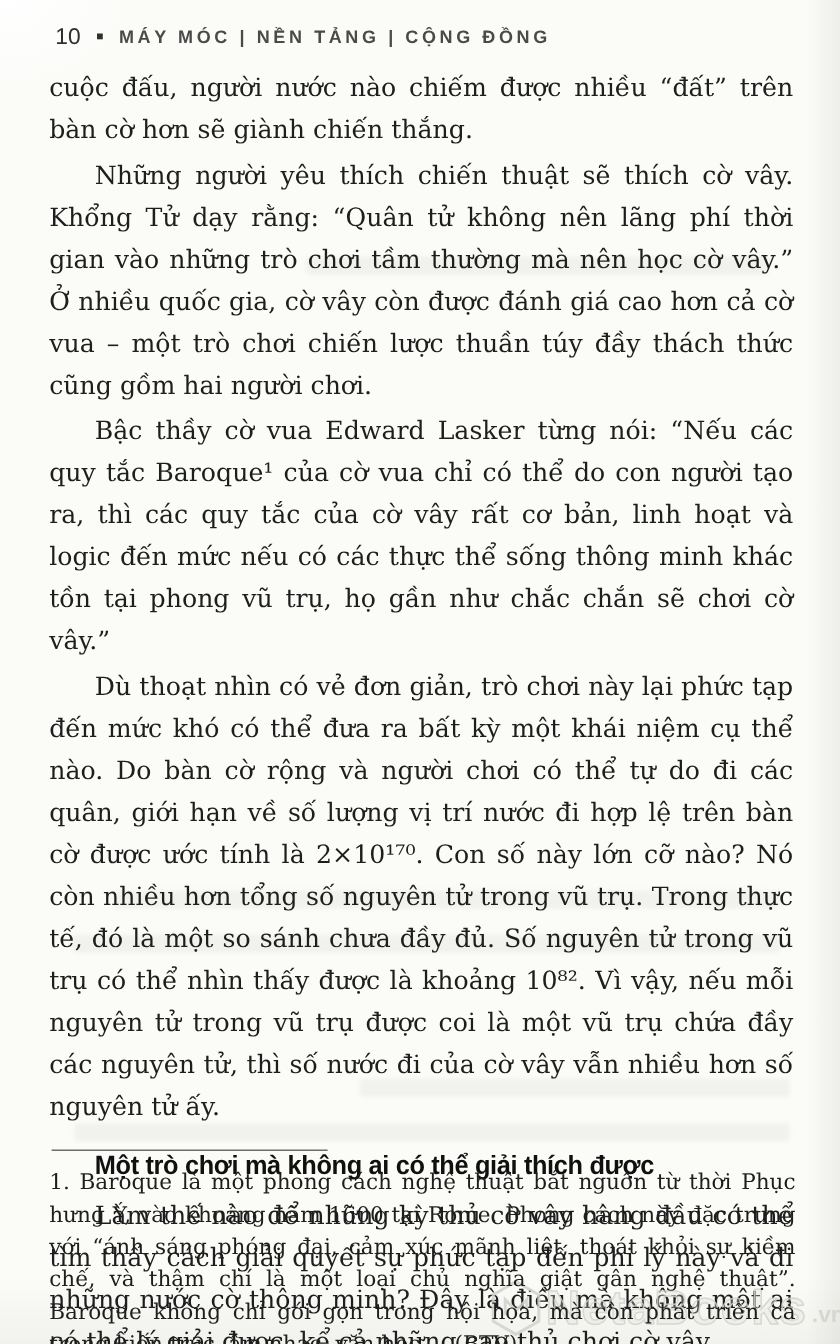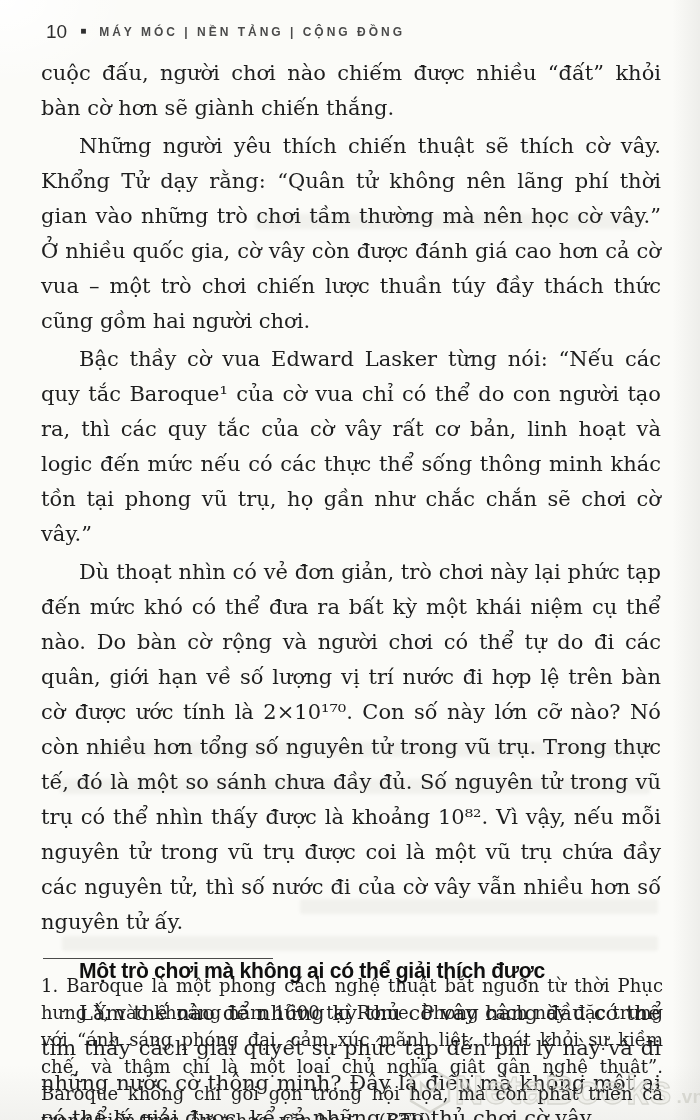--- a/index.html
+++ b/index.html
@@ -24,21 +24,21 @@
     display:flex; align-items:center; gap:13px;
     font-family:"Liberation Sans", sans-serif;
     color:#3c3c3c;
   }
   .page-num { font-size:19px; line-height:1; color:#2f2f2f; }
   .bullet-square {
     font-size:10px; line-height:1; color:#2f2f2f;
     transform:translateY(-1px);
   }
   .running-title {
-    font-size:12px; letter-spacing:3px; font-weight:700; color:#4a4a4a;text-align:center;
+    font-size:15px; letter-spacing:3px; font-weight:700; color:#4a4a4a;text-align:center;
   }
 
   
   .body-text {
     position:absolute; top:56px; left:41px; width:620px;
     font-size:21px; line-height:35px;
     text-align:justify;
     color:#1e1e1e;
   }
   .body-text p { margin:0 0 3px 0; text-indent:38px; }
@@ -116,21 +116,21 @@
   <div class="ghost g4"></div>
   <div class="ghost g5"></div>
 
   <div class="header">
     <span class="page-num">10</span>
     <span class="bullet-square">■</span>
     <span class="running-title">MÁY MÓC | NỀN TẢNG | CỘNG ĐỒNG</span>
   </div>
 
   <div class="body-text">
-    <p class="no-indent">cuộc đấu, người chơi nào chiếm được nhiều “đất” khỏi bàn cờ hơn sẽ giành chiến thắng.</p>
+    <p class="no-indent">cuộc đấu, người nước nào chiếm được nhiều “đất” trên bàn cờ hơn sẽ giành chiến thắng.</p>
     <p>Những người yêu thích chiến thuật sẽ thích cờ vây. Khổng Tử dạy rằng: “Quân tử không nên lãng phí thời gian vào những trò chơi tầm thường mà nên học cờ vây.” Ở nhiều quốc gia, cờ vây còn được đánh giá cao hơn cả cờ vua – một trò chơi chiến lược thuần túy đầy thách thức cũng gồm hai người chơi.</p>
     <p>Bậc thầy cờ vua Edward Lasker từng nói: “Nếu các quy tắc Baroque¹ của cờ vua chỉ có thể do con người tạo ra, thì các quy tắc của cờ vây rất cơ bản, linh hoạt và logic đến mức nếu có các thực thể sống thông minh khác tồn tại phong vũ trụ, họ gần như chắc chắn sẽ chơi cờ vây.”</p>
     <p>Dù thoạt nhìn có vẻ đơn giản, trò chơi này lại phức tạp đến mức khó có thể đưa ra bất kỳ một khái niệm cụ thể nào. Do bàn cờ rộng và người chơi có thể tự do đi các quân, giới hạn về số lượng vị trí nước đi hợp lệ trên bàn cờ được ước tính là 2×10¹⁷⁰. Con số này lớn cỡ nào? Nó còn nhiều hơn tổng số nguyên tử trong vũ trụ. Trong thực tế, đó là một so sánh chưa đầy đủ. Số nguyên tử trong vũ trụ có thể nhìn thấy được là khoảng 10⁸². Vì vậy, nếu mỗi nguyên tử trong vũ trụ được coi là một vũ trụ chứa đầy các nguyên tử, thì số nước đi của cờ vây vẫn nhiều hơn số nguyên tử ấy.</p>
     <h2 class="section-heading">Một trò chơi mà không ai có thể giải thích được</h2>
     <p>Làm thế nào để những kỳ thủ cờ vây hàng đầu có thể tìm thấy cách giải quyết sự phức tạp đến phi lý này và đi những nước cờ thông minh? Đây là điều mà không một ai có thể lý giải được, kể cả những cao thủ chơi cờ vây.</p>
   </div>
 
   <div class="footnote-block">
     <div class="footnote-rule"></div>
     <p class="footnote-text">1. Baroque là một phong cách nghệ thuật bắt nguồn từ thời Phục hưng Ý, vào khoảng năm 1600 tại Rome. Phong cách này đặc trưng với “ánh sáng phóng đại, cảm xúc mãnh liệt, thoát khỏi sự kiềm chế, và thậm chí là một loại chủ nghĩa giật gân nghệ thuật”. Baroque không chỉ gói gọn trong hội họa, mà còn phát triển cả trong kiến trúc, âm nhạc, văn học,... (BTV)</p>

